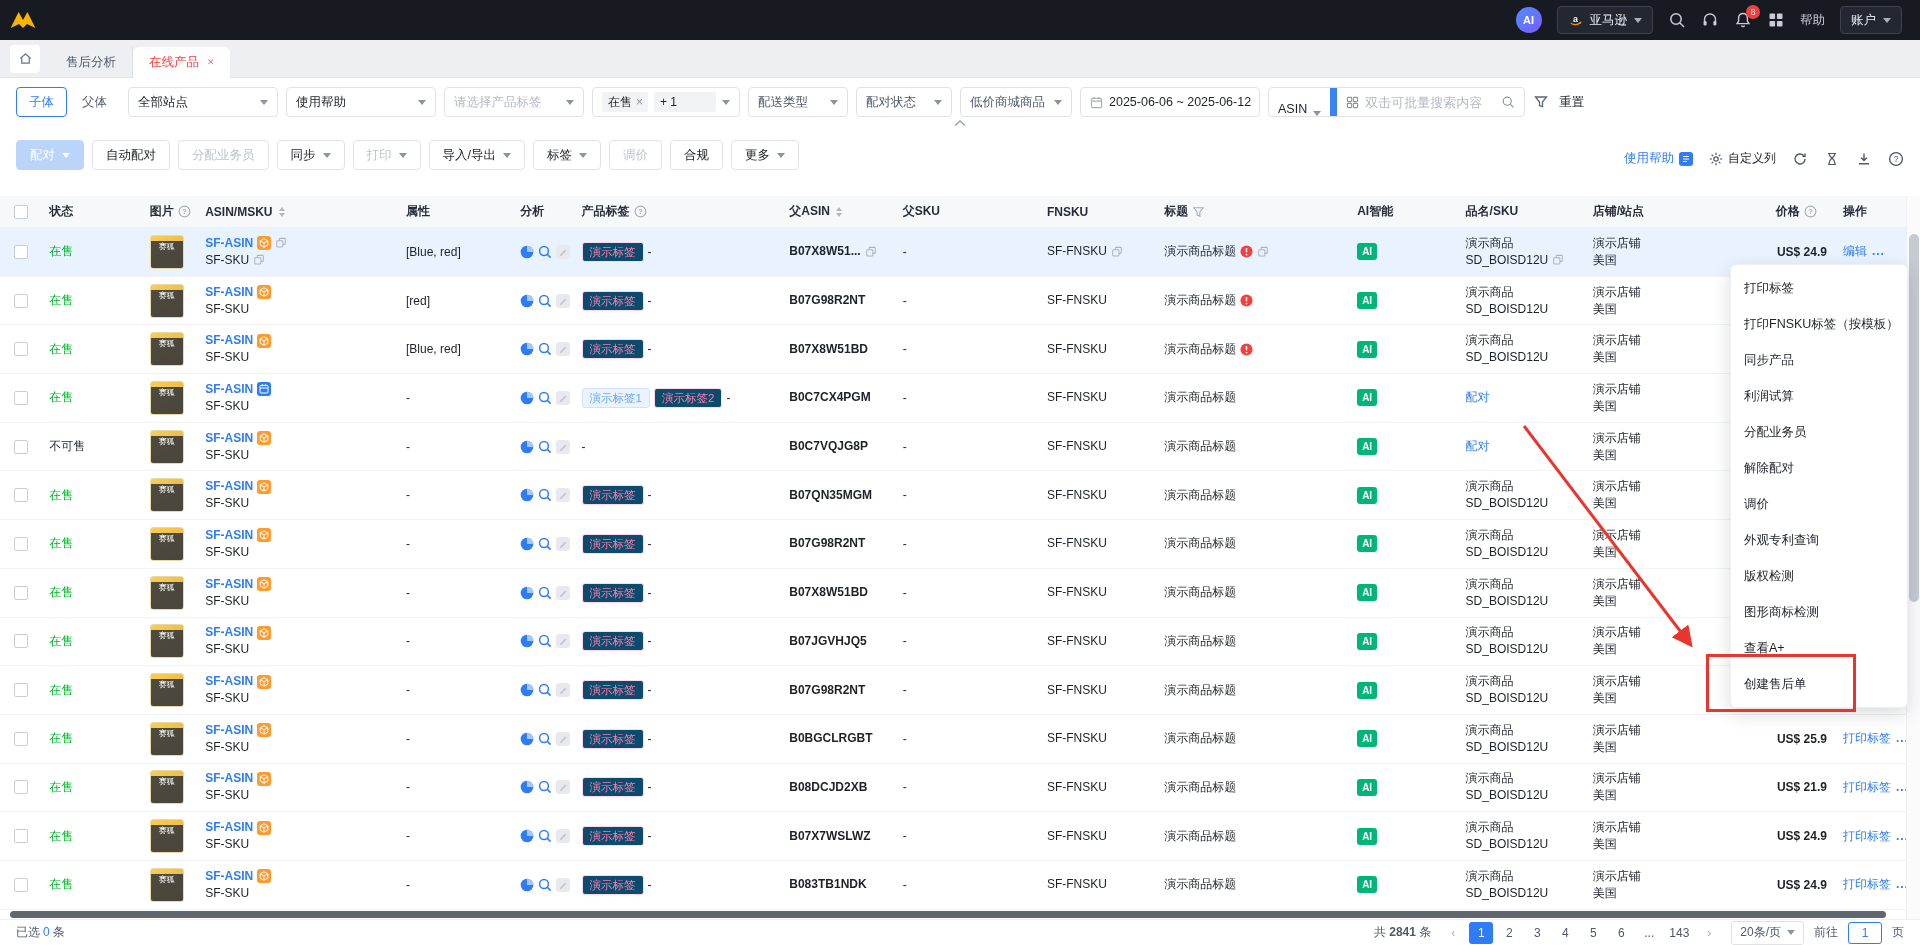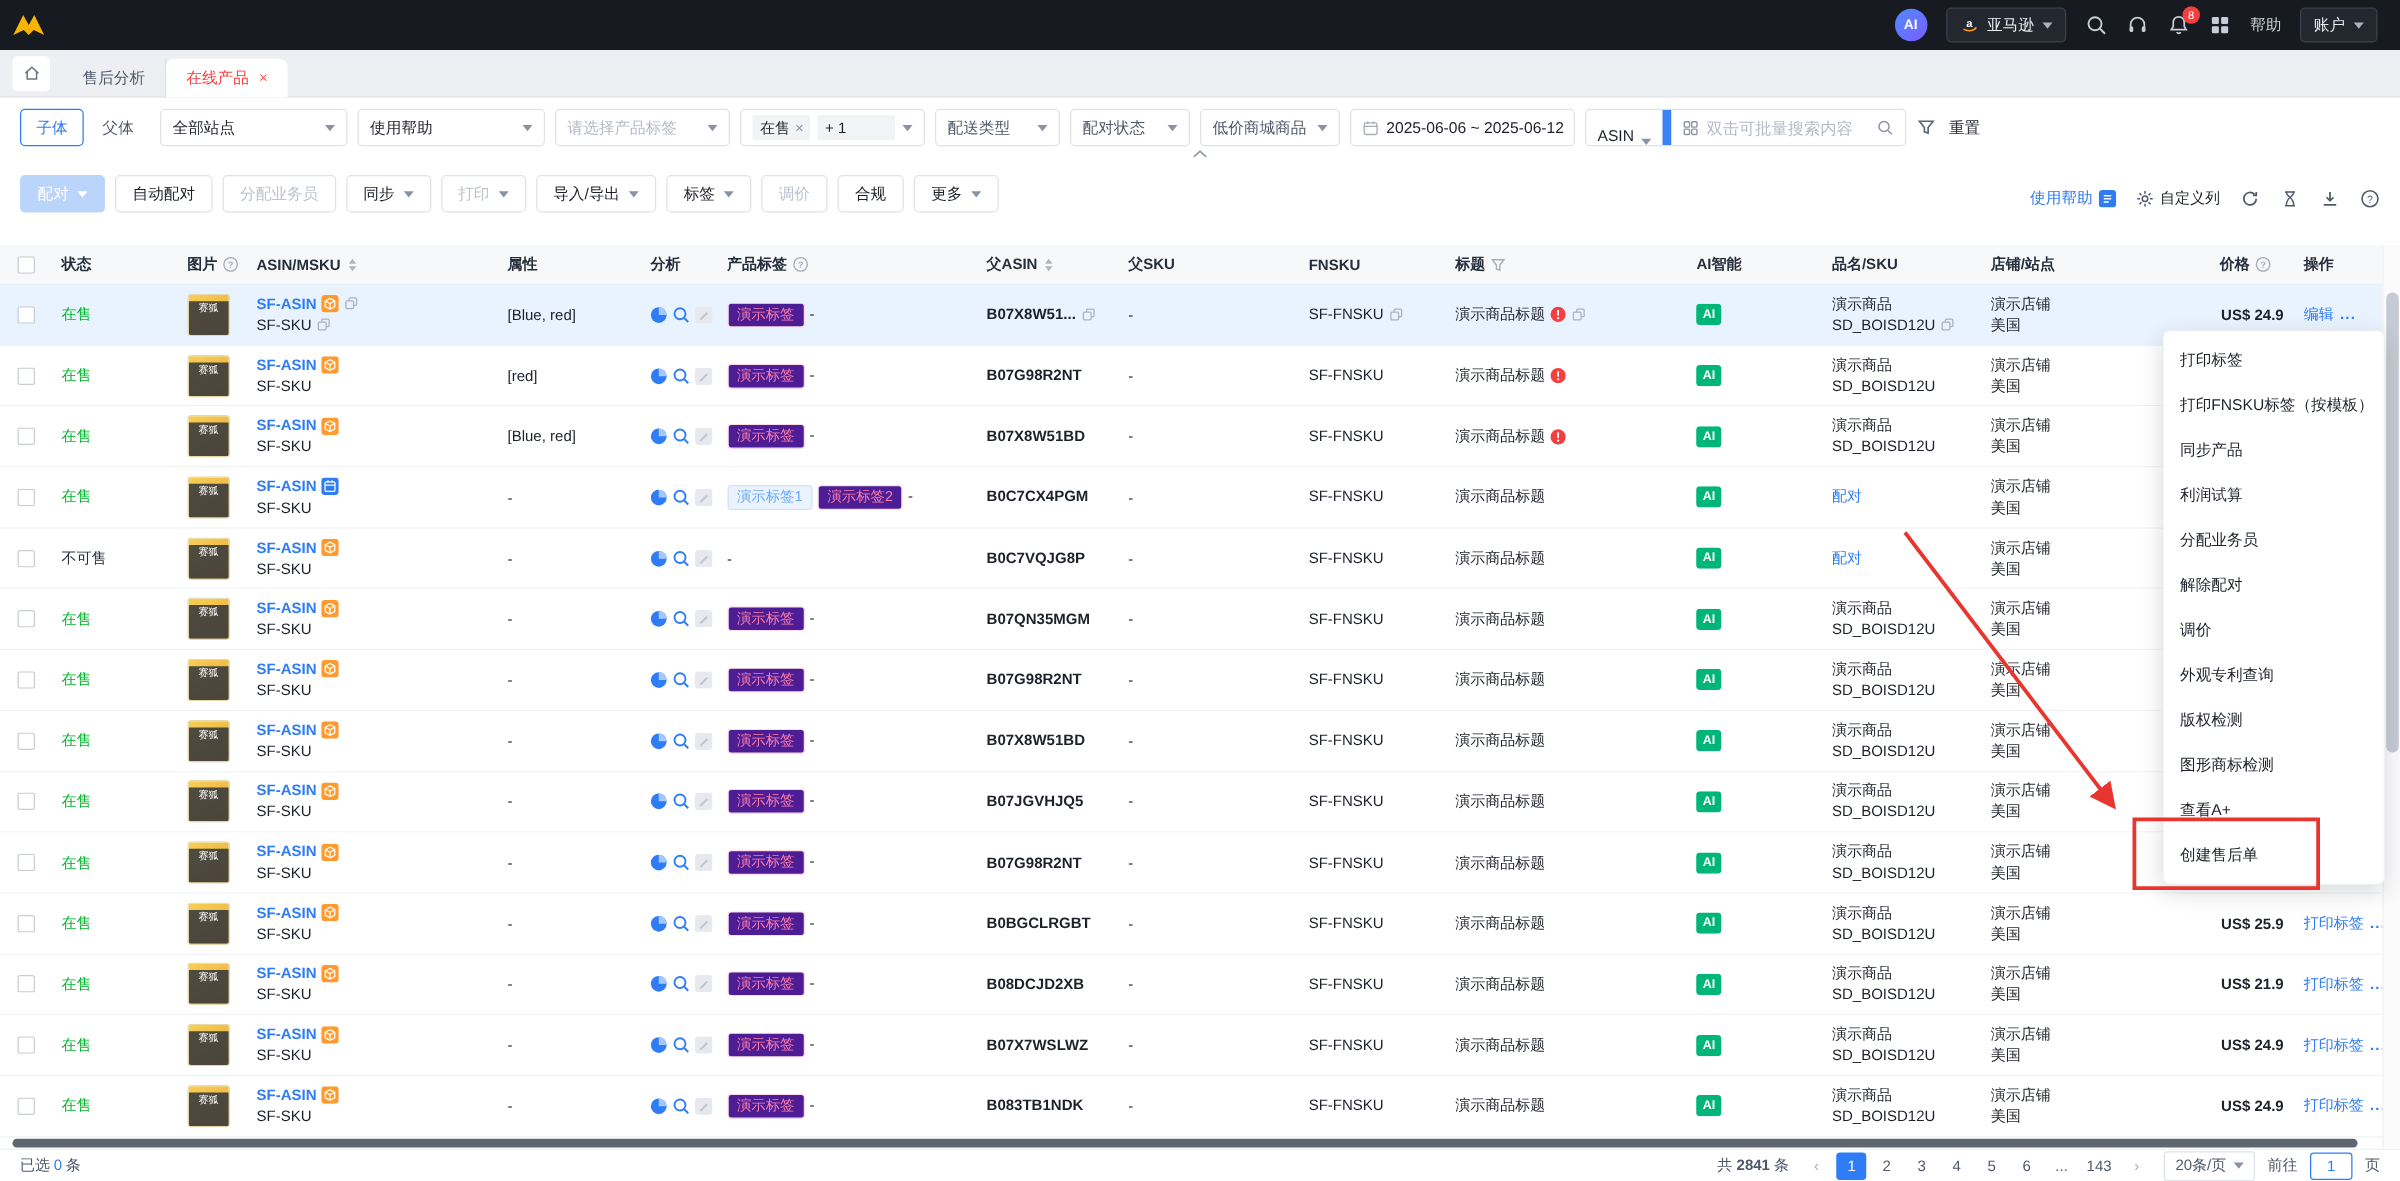--- a/index.html
+++ b/index.html
@@ -99,21 +99,21 @@
   .status.on { color:#00b42a; } .status.off { color:#272e3b; }
   .thumb { width:34px; height:34px; border-radius:3px; border:1px solid #e8d9a8; position:relative;
     background:linear-gradient(145deg,#f8cf56,#e7a93a); overflow:hidden; cursor:pointer; }
   .thumb-label { position:absolute; bottom:0; left:0; right:0; height:27px; background:rgba(40,46,58,.82);
     color:#fff; font-size:8px; text-align:center; line-height:11px; }
   .line { line-height:17px; display:flex; align-items:center; gap:4px; white-space:nowrap; }
   .link { color:#2e7cf6; text-decoration:none; cursor:pointer; }
   .link.b { font-weight:700; }
   .tag { display:inline-block; height:20px; line-height:18px; padding:0 7px; border-radius:3px;
     font-size:11.5px; margin-right:4px; border:1px solid transparent; }
-  .tag.pink { background:#4c1d95; color:#ff7ea8; border-color:#ffd9e8; }
+  .tag.pink { background:#0c4a6e; color:#ff7ea8; border-color:#ffd9e8; }
   .tag.blue { background:#eaf3ff; color:#6aa8f8; border-color:#cfe3fd; }
   .ai-badge { display:inline-block; min-width:20px; height:17px; line-height:17px; text-align:center;
     background:#00b578; color:#fff; font-size:10px; font-weight:700; border-radius:3px; padding:0 3px; cursor:pointer; }
   .more { color:#2e7cf6; font-weight:700; letter-spacing:1px; margin-left:5px; cursor:pointer; }
   .icp { width:12px; height:12px; cursor:pointer; flex:none; }
   .ibadge { width:14px; height:14px; flex:none; }
   .ian { width:14px; height:14px; cursor:pointer; flex:none; }
   .iwarn { width:13px; height:13px; cursor:pointer; flex:none; }
   .iq { width:13px; height:13px; cursor:pointer; flex:none; }
   .sort { display:inline-flex; flex-direction:column; gap:2px; margin-left:2px; cursor:pointer; }

